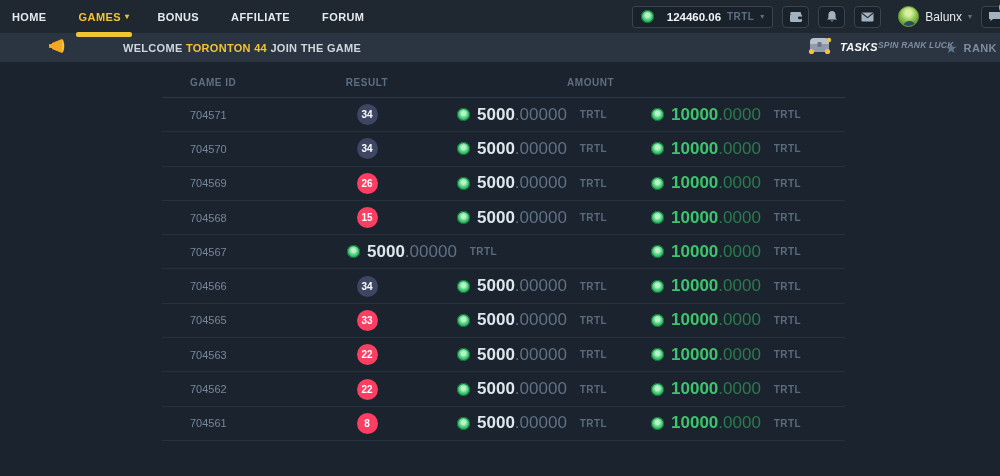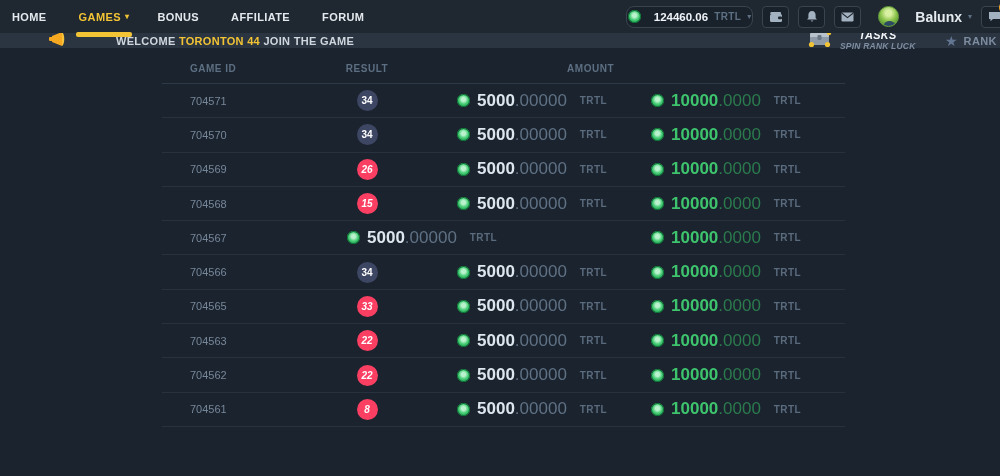--- a/index.html
+++ b/index.html
@@ -16,59 +16,59 @@
   
   .topnav{position:relative; height:33px; background:var(--nav-bg); display:flex; align-items:center; padding-left:12px; z-index:3;}
   .brand{display:flex; align-items:center; gap:8px; margin-right:30px;}
   .brand-name{color:#fff; font-size:17px; font-weight:700; letter-spacing:.2px;}
   .mainnav{display:flex; align-items:center; gap:28px; height:100%;}
   .nav-item{position:relative; display:flex; align-items:center; gap:4px; height:100%; color:var(--text-light); font-size:11px; font-weight:700; letter-spacing:.4px; cursor:pointer;}
   .nav-item .caret{font-size:8px; line-height:1;}
   .nav-item.active{color:var(--yellow);}
   .nav-item.active::after{content:""; position:absolute; left:-3px; right:-3px; bottom:-4px; height:5px; background:var(--yellow); border-radius:2px;}
   .top-right{margin-left:auto; display:flex; align-items:center; gap:9px; margin-right:-8px;}
-  .balance-box{display:flex; align-items:center; gap:6px; height:22px; padding:0 1px; border:1px solid var(--box-border); border-radius:8px; background:#19212b; cursor:pointer;}
+  .balance-box{display:flex; align-items:center; gap:6px; height:22px; padding:0 8px; border:1px solid var(--box-border); border-radius:3px; background:#19212b; cursor:pointer;}
   .balance-amount{color:#eef3f7; font-size:11.5px; font-weight:700;}
   .balance-cur{color:var(--muted); font-size:10px; font-weight:700; letter-spacing:.4px;}
   .dd-caret{color:var(--muted); font-size:8px;}
   .icon-btn{position:relative; width:27px; height:22px; border:1px solid var(--box-border); border-radius:4px; background:#19212b; display:flex; align-items:center; justify-content:center; cursor:pointer;}
   .icon-btn svg{display:block;}
   .user-chip{display:flex; align-items:center; gap:6px; margin-left:8px; cursor:pointer;}
   .avatar{width:21px; height:21px; border-radius:50%; background:radial-gradient(circle at 50% 32%, #d8f0a2 0 18%, #8bc34a 50%, #4e8f35 85%); border:1px solid #6aa33e; position:relative; overflow:hidden;}
   .avatar::after{content:""; position:absolute; left:5px; bottom:-3px; width:11px; height:8px; border-radius:50% 50% 0 0; background:#2e4a63;}
-  .username{color:#e6ebef; font-size:14px; font-weight:700;margin-left:10px;}
+  .username{color:#e6ebef; font-size:12px; font-weight:400;}
   .chat-badge{position:absolute; top:-6px; right:-7px; min-width:14px; height:13px; padding:0 3px; background:#f5a623; color:#fff; font-size:8px; font-weight:700; border-radius:8px; display:flex; align-items:center; justify-content:center;}
 
   
-  .subbar{position:relative; height:15px; background:var(--sub-bg); display:flex; align-items:center; z-index:2;}
+  .subbar{position:relative; height:29px; background:var(--sub-bg); display:flex; align-items:center; z-index:2;gap:7px;}
   .megaphone{margin-left:48px;}
   .welcome{margin-left:48px; font-size:11px; font-weight:700; letter-spacing:.3px; color:#cfd6dd; white-space:pre;}
   .welcome .hl{color:var(--yellow);}
   .tasks{position:absolute; left:806px; top:0; height:100%; display:flex; align-items:center; gap:7px; cursor:pointer;}
-  .tasks-text{display:flex; flex-direction:column; line-height:1.15; font-style:italic;align-items:center;}
+  .tasks-text{display:flex; flex-direction:row; line-height:1.15; font-style:italic;}
   .tasks-title{color:#f4f6f8; font-size:11px; font-weight:700; letter-spacing:.3px;}
   .tasks-sub{color:#7e8da0; font-size:8.5px; font-weight:700; letter-spacing:.2px;}
   .rank{position:absolute; left:945px; top:0; height:100%; display:flex; align-items:center; gap:6px; cursor:pointer;}
   .rank-star{color:#627692; font-size:14px; line-height:1;}
   .rank-label{color:#7e8ca0; font-size:11px; font-weight:700; letter-spacing:.4px;}
 
   
   .bets{margin-left:162px; width:683px; margin-top:6px;}
   .thead{display:flex; height:30px; align-items:center; border-bottom:1px solid #2d3946; color:var(--muted); font-size:10px; font-weight:700; letter-spacing:.5px;}
   .trow{display:flex; height:34.3px; align-items:center; border-bottom:1px solid var(--line); cursor:pointer;}
   .c1{width:150px; padding-left:28px;}
   .c2{width:110px; display:flex; justify-content:center;}
   .c3{width:200px; display:flex; justify-content:flex-end; align-items:center; padding-right:15px;}
   .c4{flex:1; display:flex; justify-content:flex-end; align-items:center; padding-right:44px;}
   .thead .c3{padding-right:8px;}
   .thead .c4{padding-right:50px;}
   .trow .c1{color:var(--gameid); font-size:11px;}
   .badge{min-width:21px; height:21px; padding:0 3px; border-radius:50%; display:flex; align-items:center; justify-content:center; color:#fff; font-size:10px; font-weight:700;}
   .badge.dark{background:var(--dark-badge);}
-  .badge.red{background:var(--red);font-style:italic;}
+  .badge.red{background:var(--red);}
   .coin{width:13px; height:13px; border-radius:50%; flex:0 0 13px;
         background:radial-gradient(circle at 50% 42%, #b9f2cc 0 20%, #4ccf7a 45%, #1d9e4e 78%, #137038 100%);
         box-shadow:inset 0 0 0 1px #0d6e33; margin-right:7px;}
   .num{font-size:17px;}
   .num b{font-weight:700;}
   .num i{font-style:normal;}
   .amt b{color:#dde6ee;} .amt i{color:#5f7184;}
   .pft b{color:var(--green);} .pft i{color:var(--green-dim);margin-top:12px;}
   .cur{color:#5a6b7e; font-size:10px; font-weight:700; letter-spacing:.4px; margin-left:13px;}
 </style>

